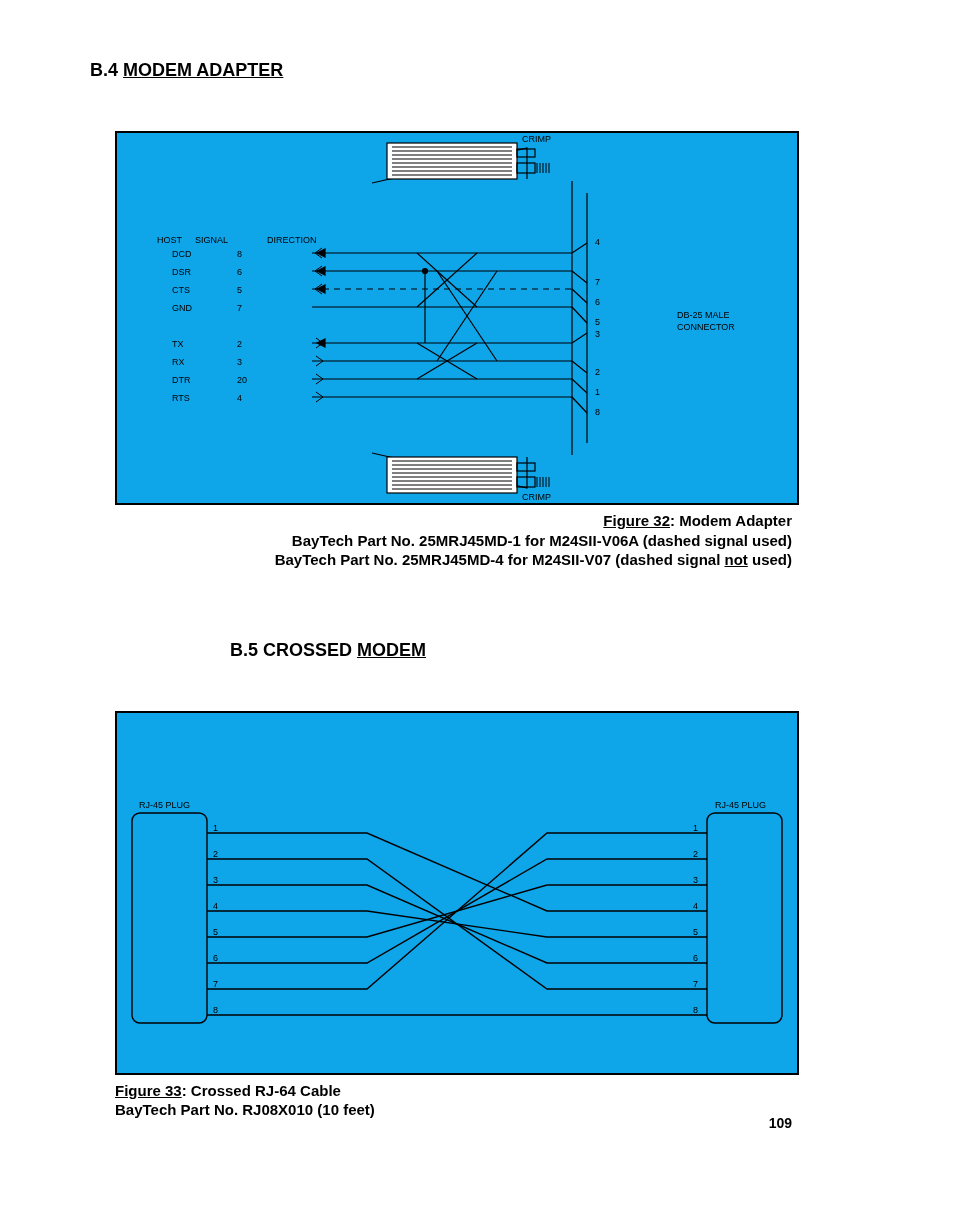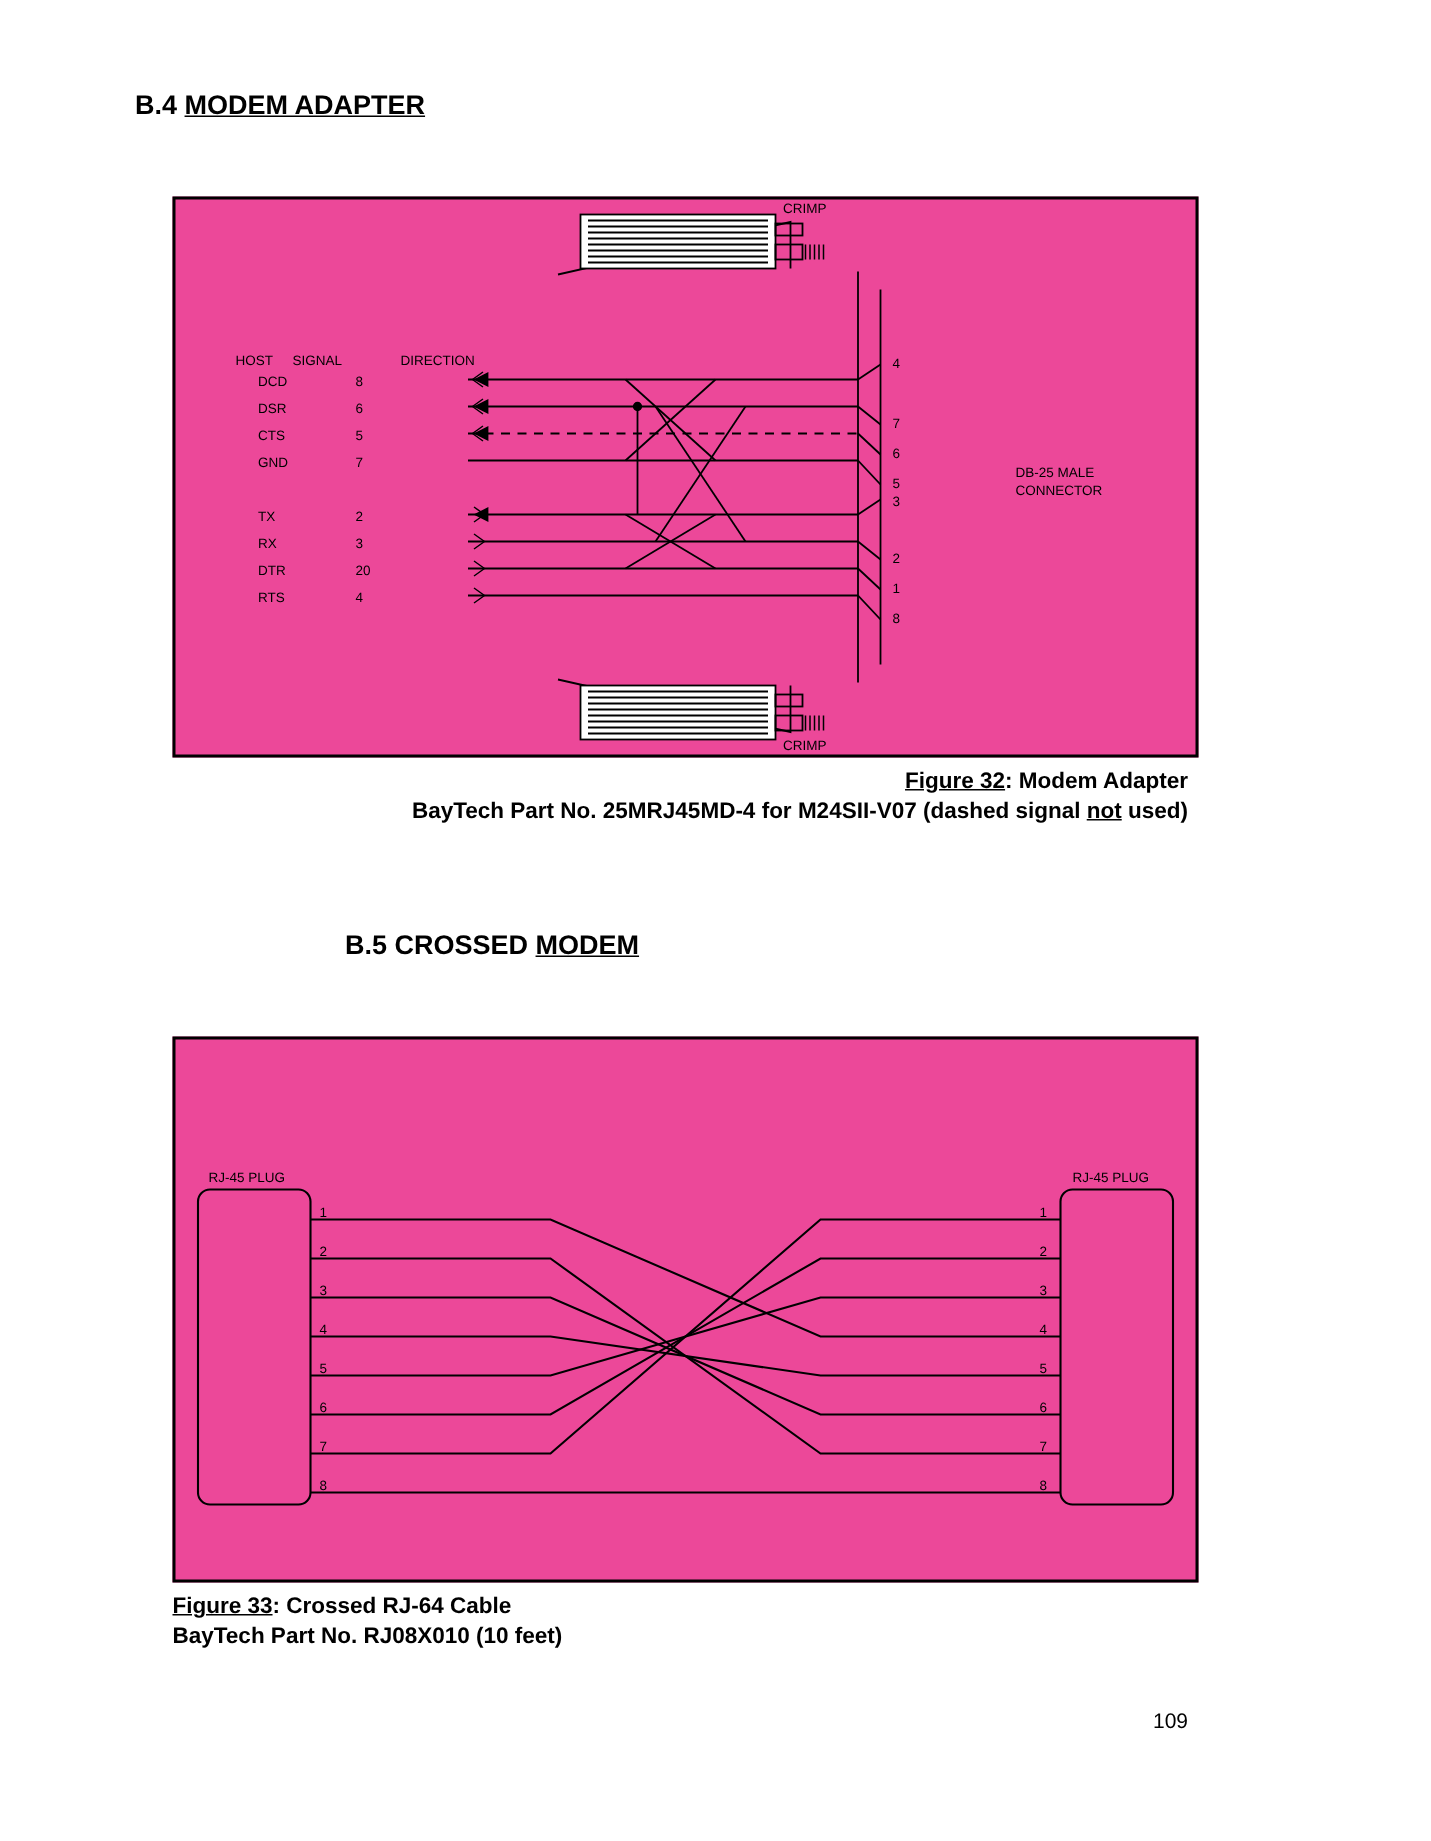--- a/index.html
+++ b/index.html
@@ -28,29 +28,29 @@
   }
   .underline { text-decoration: underline; }
   .sec-heading {
     font-size: 18px;
     font-weight: bold;
     margin-bottom: 6px;
   }
   .sec-heading .under { text-decoration: underline; }
   .diagram-frame {
     border: 2px solid #000;
-    background: #ec4899;
+    background: #0ea5e9;
     position: relative;
   }
   .page-num {
     position: absolute;
     right: 60px;
-    bottom: 72px;
+    bottom: 96px;
     font-size: 14px;
-    font-weight: normal;
+    font-weight: bold;
   }
   svg { display: block; }
 </style>
 </head>
 <body>
 
 <div class="page">
 
   <div class="sec-heading" style="margin-bottom:50px;">
     <span>B.4</span>
@@ -201,20 +201,21 @@
         <text x="478" y="204">3</text>
         <text x="478" y="242">2</text>
         <text x="478" y="262">1</text>
         <text x="478" y="282">8</text>
       </g>
     </svg>
   </div>
 
   <div class="caption" style="margin-left:25px;text-align:right;">
     <span class="underline">Figure 32</span><span>: Modem Adapter</span>
+    <span class="sub">BayTech Part No. 25MRJ45MD-1 for M24SII-V06A (dashed signal used)</span>
     <span class="sub">
       <span>BayTech Part No. 25MRJ45MD-4 for M24SII-V07 (dashed signal </span><span class="underline">not</span><span> used)</span>
     </span>
   </div>
 
   <div class="sec-heading" style="margin-top:70px; margin-bottom:50px; margin-left:140px;">
     <span>B.5 CROSSED </span><span class="under">MODEM</span>
   </div>
 
   <div class="diagram-frame" style="width:680px; height:360px; margin-left:25px;">

